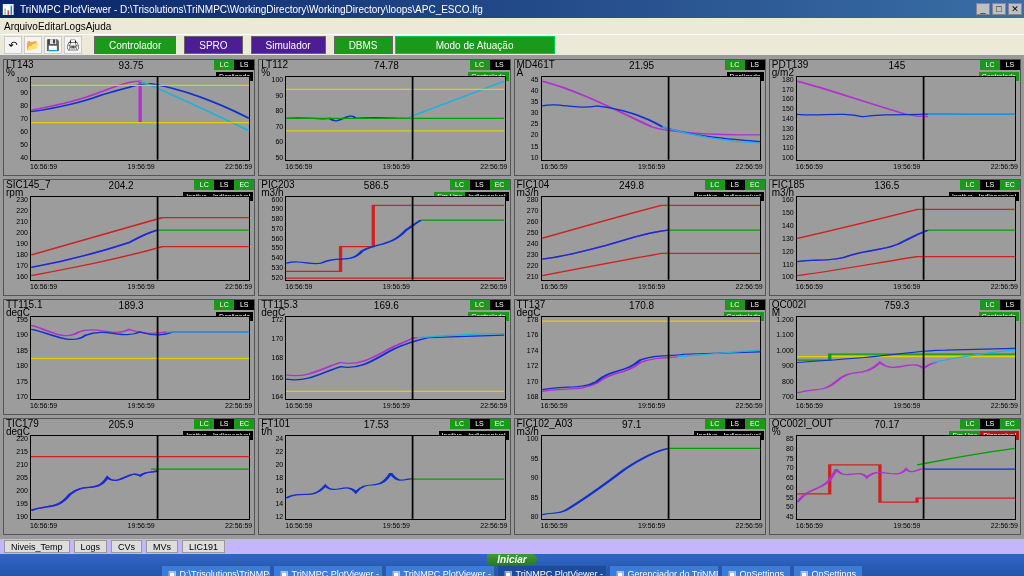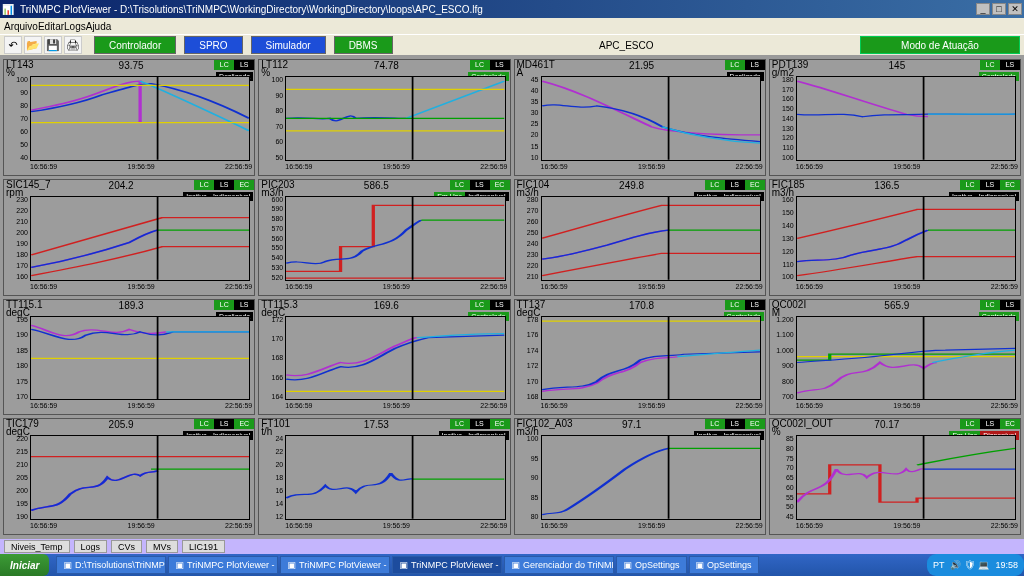--- a/index.html
+++ b/index.html
@@ -7,21 +7,21 @@
   .titlebar { height: 18px; background: linear-gradient(to right, #0a246a, #3a6ea5); color: #fff; display: flex; align-items: center; padding: 0 2px; }
   .titlebar .icon { width: 14px; height: 14px; margin-right: 4px; display: inline-flex; align-items: center; justify-content: center; }
   .titlebar .title { flex: 1; font-size: 10px; white-space: nowrap; overflow: hidden; }
   .titlebar .winbtns { display: flex; gap: 2px; }
   .titlebar .winbtn { width: 14px; height: 12px; background: #c0c0c0; border: 1px solid #888; font-size: 9px; line-height: 10px; text-align: center; color: #000; }
   .menubar { height: 16px; background: #ece9d8; display: flex; align-items: center; padding: 0 4px; font-size: 10px; }
   .toolbar { height: 22px; background: #ece9d8; border-top: 1px solid #fff; border-bottom: 1px solid #999; display: flex; align-items: center; padding: 0 4px; gap: 2px; }
   .toolbtn { width: 18px; height: 18px; border: 1px solid #ccc; background: #f4f4f4; display: inline-flex; align-items: center; justify-content: center; font-size: 11px; }
   .toolbar .sep { width: 8px; }
   .tabbtn { height: 18px; padding: 0 14px; font-size: 10px; border: 1px solid #666; color: #fff; display: inline-flex; align-items: center; }
-  .tabbtn.red { background: #1d4ed8; }
+  .tabbtn.red { background: #4c1d95; }
   .tabbtn.green { background: #1a9a1a; }
   .apc { flex: 1; text-align: center; background: #ece9d8; color: #000; }
   .modo { width: 160px; background: #1a9a1a; color: #fff; text-align: center; height: 18px; line-height: 18px; font-size: 10px; border: 1px solid #0c5; }
   .grid { background: #9a9a9a; display: grid; grid-template-columns: repeat(4, 1fr); grid-template-rows: repeat(4, 1fr); gap: 3px; padding: 3px; height: 482px; }
   .plot { background: #9c9c9c; border: 1px solid #555; display: flex; flex-direction: column; position: relative; }
   .plot-head { display: flex; height: 14px; }
   .plot-tag { width: 44px; font-size: 10px; line-height: 8px; padding: 1px 2px; color: #000; }
   .plot-val { flex: 1; text-align: center; font-size: 10px; font-weight: normal; color: #000; }
   .plot-badges { display: flex; }
   .badge { width: 20px; height: 10px; font-size: 7px; line-height: 10px; text-align: center; color: #fff; border: 0; }
@@ -33,21 +33,21 @@
   .sbadge.black { background: #000; }
   .sbadge.green { background: #1a9a1a; }
   .sbadge.red { background: #b01818; }
   .chart { flex: 1; position: relative; margin: 2px; }
   .axis-y { position: absolute; left: 0; top: 0; bottom: 12px; width: 24px; font-size: 7px; color: #000; display: flex; flex-direction: column; justify-content: space-between; text-align: right; padding-right: 2px; }
   .axis-x { position: absolute; left: 24px; right: 0; bottom: 0; height: 10px; font-size: 7px; color: #000; display: flex; justify-content: space-between; }
   .plotarea { position: absolute; left: 24px; right: 2px; top: 0; bottom: 12px; border: 1px solid #000; background: #9c9c9c; }
   .plotarea svg { width: 100%; height: 100%; display: block; }
   .bottom-tabs { height: 16px; background: #c4b5fd; display: flex; align-items: center; padding: 0 4px; gap: 4px; font-size: 9px; border-top: 1px solid #999; }
   .btab { padding: 0 6px; height: 13px; line-height: 13px; border: 1px solid #999; background: #ddd; }
-  .taskbar { height: 22px; background: linear-gradient(to bottom, #3166c6, #2255aa); display: flex; align-items: center; color: #fff; font-size: 10px; }
+  .taskbar { height: 22px; background: linear-gradient(to bottom, #3166c6, #2255aa); display: flex; align-items: center; color: #fff; font-size: 10px; flex-direction: column; }
   .start { height: 22px; background: linear-gradient(to bottom, #3c9b36, #2a7a26); padding: 0 10px; display: flex; align-items: center; font-style: italic; font-weight: bold; border-radius: 0 6px 6px 0; }
   .task { height: 18px; margin: 0 1px; padding: 0 6px; background: #3d7bd9; border: 1px solid #2a5aa8; display: flex; align-items: center; gap: 3px; max-width: 110px; overflow: hidden; white-space: nowrap; font-size: 9px; }
   .task.active { background: #1d4c9e; }
   .tray { margin-left: auto; background: #1a8cde; height: 22px; display: flex; align-items: center; padding: 0 6px; gap: 6px; font-size: 9px; border-radius: 9px; }
 </style>
 </head>
 <body>
 
 <div class="titlebar">
   <span class="icon">📊</span>
@@ -71,21 +71,20 @@
   <div class="toolbtn">📂</div>
   <div class="toolbtn">💾</div>
   <div class="toolbtn">🖨</div>
   <div class="sep"></div>
   <div id="toptabs" style="display:flex;gap:8px">
       <div class="tabbtn green">Controlador</div>
       <div class="tabbtn red">SPRO</div>
       <div class="tabbtn red">Simulador</div>
       <div class="tabbtn green">DBMS</div>
     </div>
-  <div class="apc">APC_ESCO</div>
   <div class="modo">Modo de Atuação</div>
 </div>
 
 <div class="grid" id="grid">
     <div class="plot">
     <div class="plot-head">
       <div class="plot-tag">LT143<br>%</div>
       <div class="plot-val">93.75</div>
       <div class="plot-badges">
           <div class="badge lc">LC</div>
@@ -504,21 +503,21 @@
       <div class="axis-x">
           <div>16:56:59</div>
           <div>19:56:59</div>
           <div>22:56:59</div>
         </div>
     </div>
     </div>
     <div class="plot">
     <div class="plot-head">
       <div class="plot-tag">QC002I<br>M</div>
-      <div class="plot-val">565.9</div>
+      <div class="plot-val">759.3</div>
       <div class="plot-badges">
           <div class="badge lc">LC</div>
           <div class="badge ls">LS</div>
         </div>
     </div>
     <div class="plot-status">
         <div class="sbadge green">Controlada</div>
       </div>
     <div class="chart">
       <div class="axis-y">

